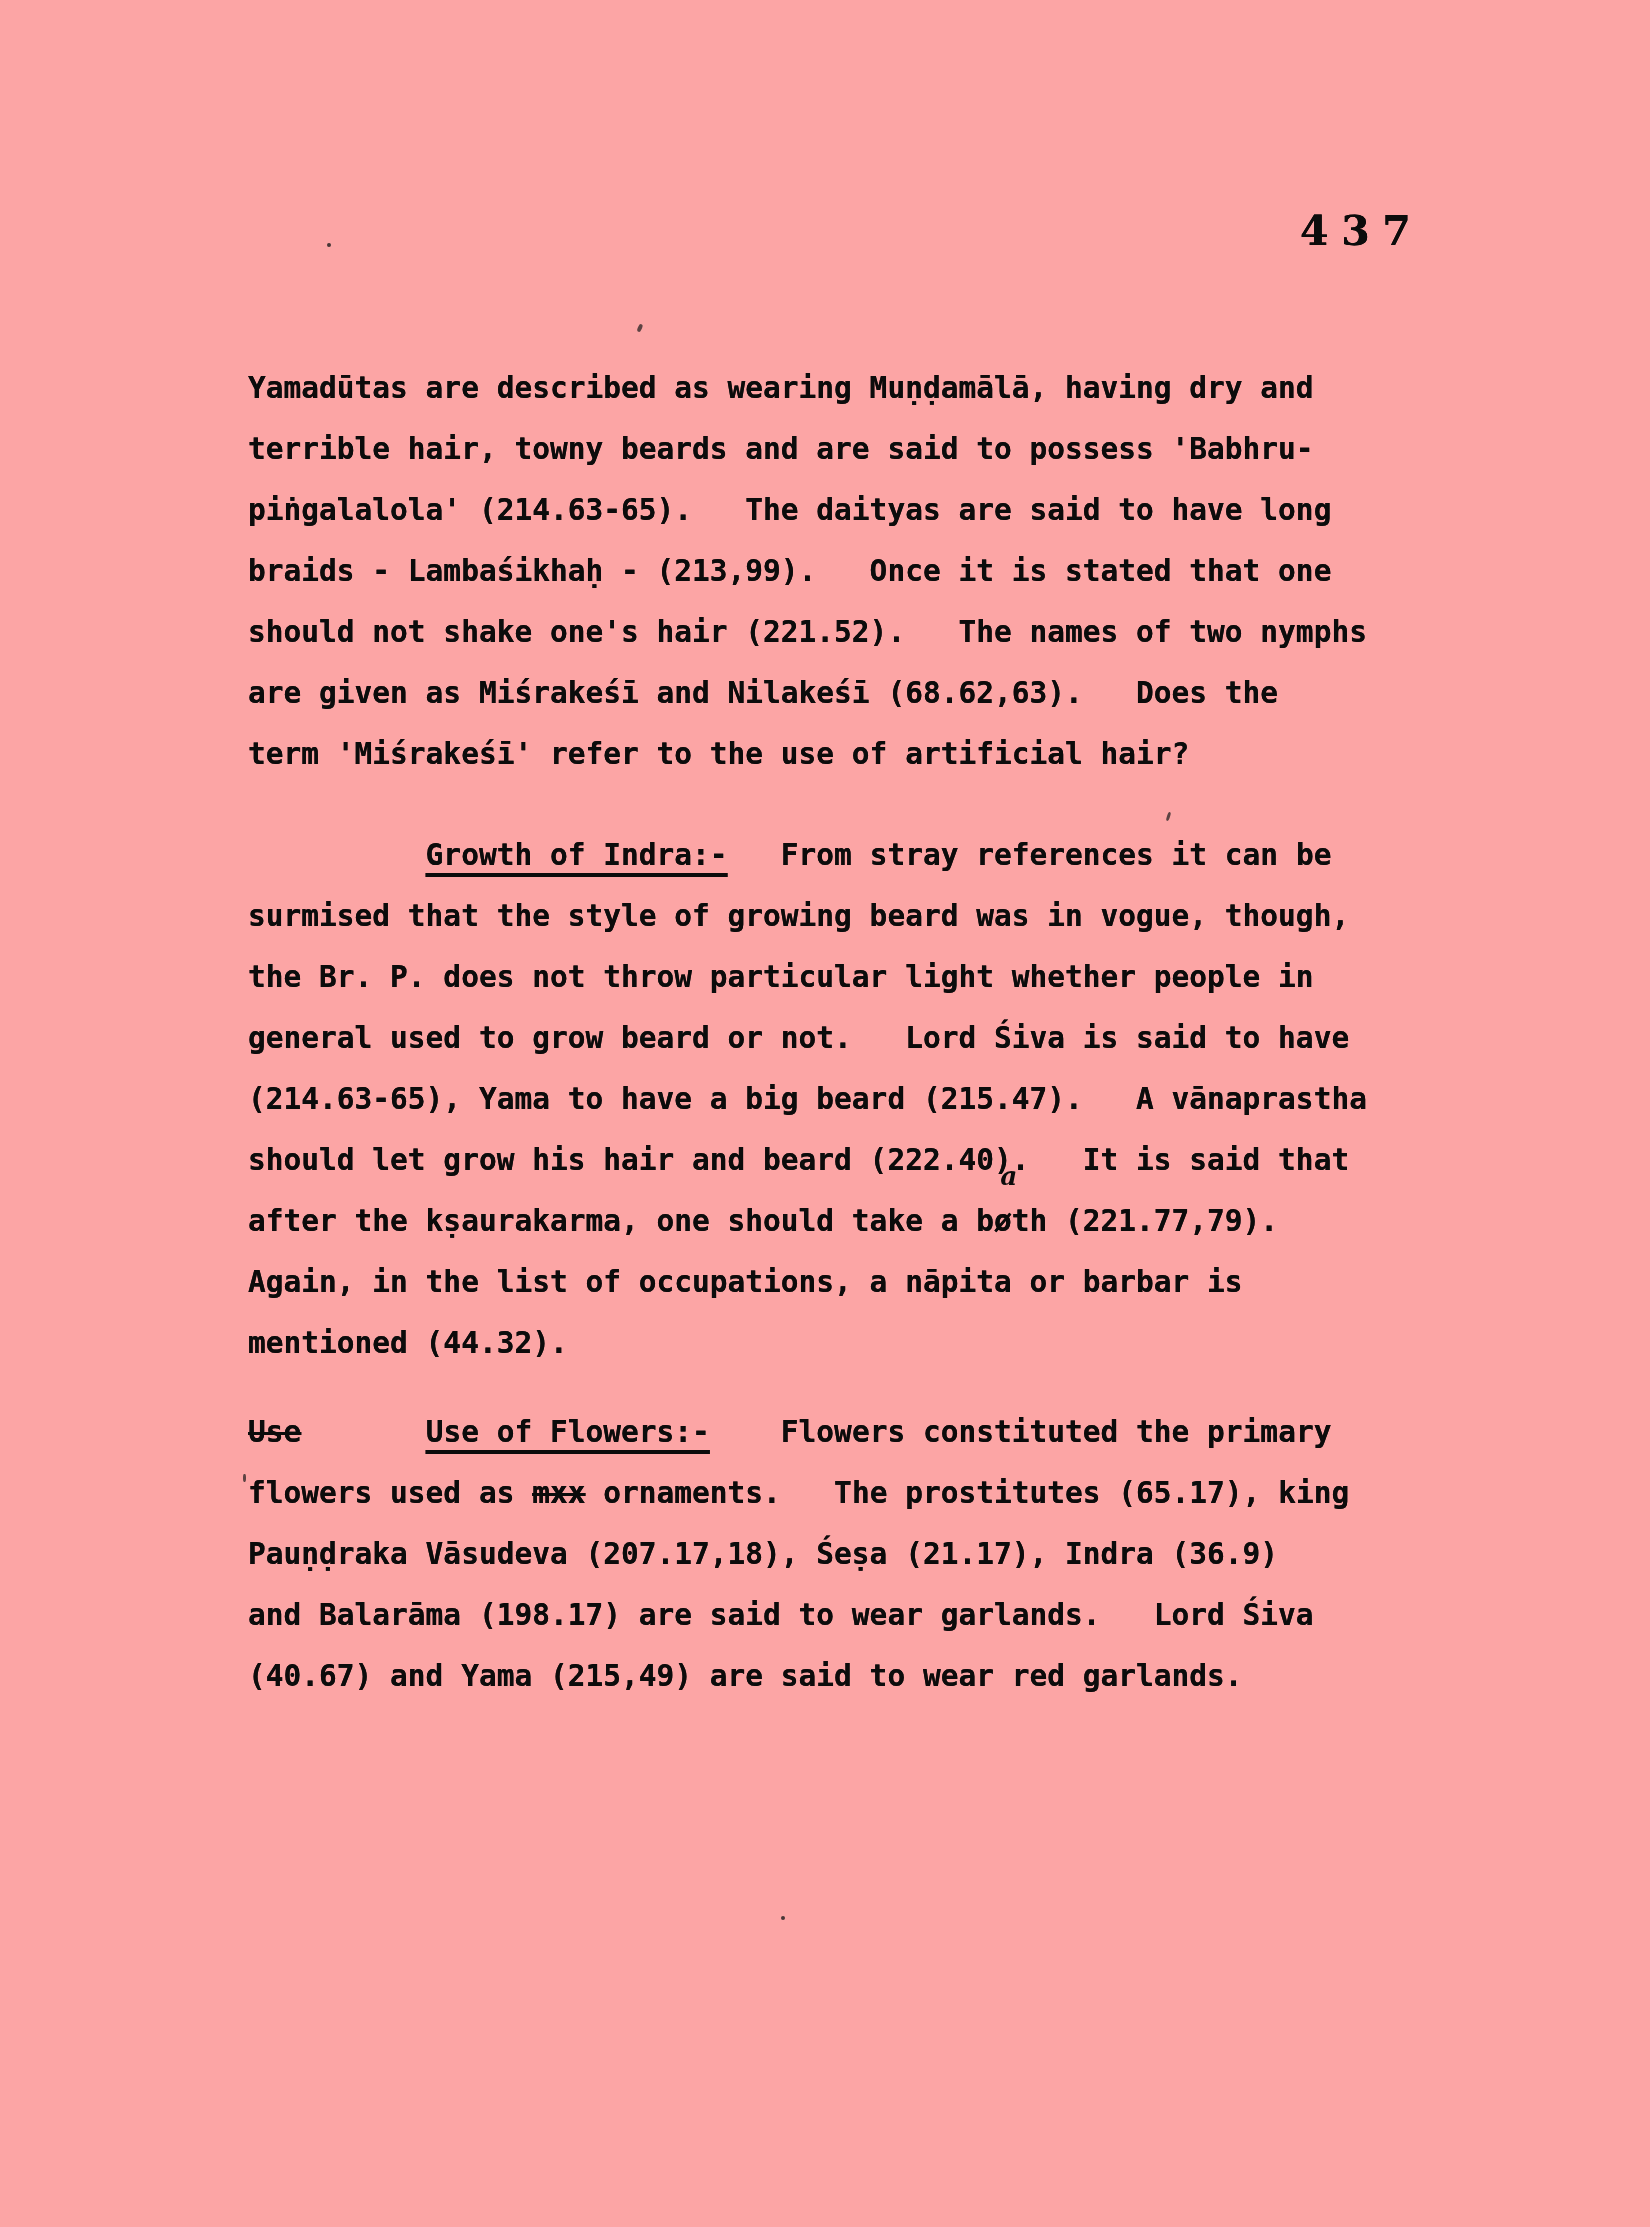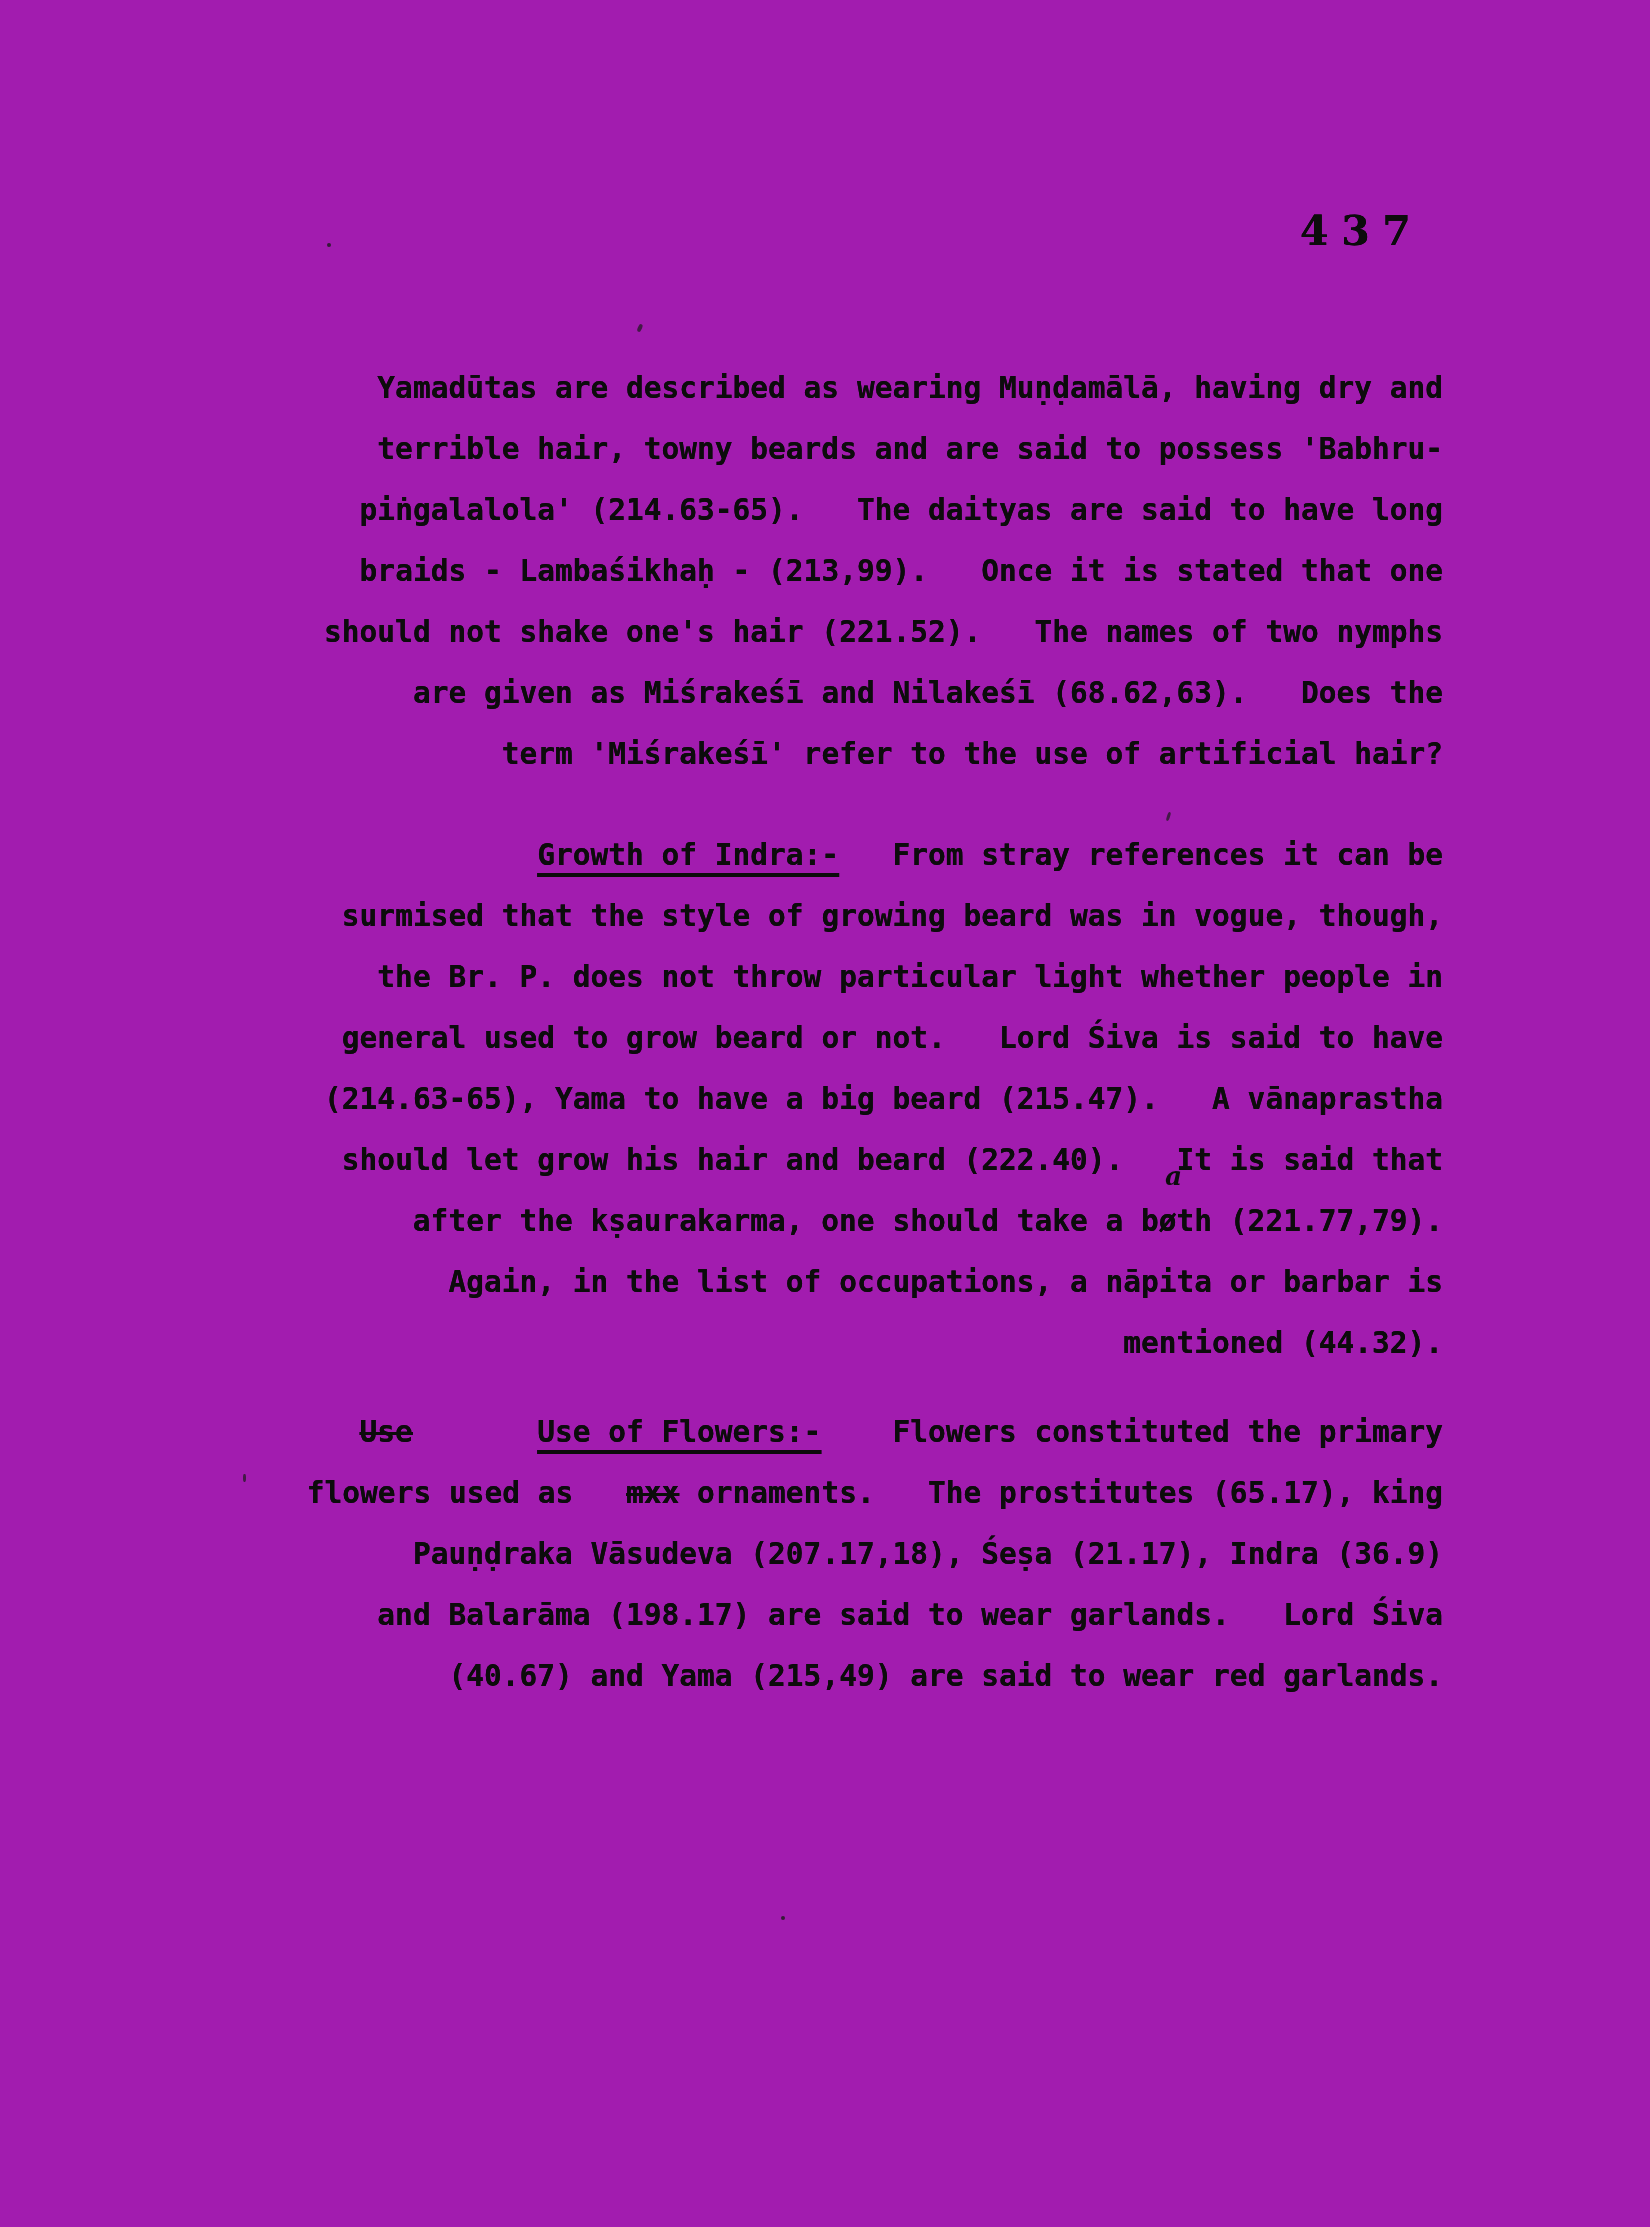--- a/index.html
+++ b/index.html
@@ -9,23 +9,22 @@
   body {
     width: 1650px;
     height: 2227px;
     background: #ffffff;
     position: relative;
     overflow: hidden;
   }
   .page {
     position: absolute;
     inset: 0;
-    background: #a21caf;
+    background: #fca5a5;
     color: #0c0c0c;
-    text-align: right;
   }
   .page-number {
     position: absolute;
     left: 1300px;
     top: 207px;
     font-family: "DejaVu Serif", serif;
     font-weight: bold;
     font-size: 41px;
     letter-spacing: 12.6px;
     color: #0c0c0c;
@@ -51,21 +50,20 @@
     height: 61px;
   }
   .u {
     text-decoration: underline;
     text-decoration-thickness: 3.8px;
     text-underline-offset: 7.5px;
   }
   .strike {
     text-decoration: line-through;
     text-decoration-thickness: 3.1px;
-    margin-left: 35px;
   }
   .ann {
     position: relative;
     display: inline-block;
   }
   .ann .above {
     position: absolute;
     top: -28px;
     left: 6.3px;
     font-family: "DejaVu Serif", serif;

